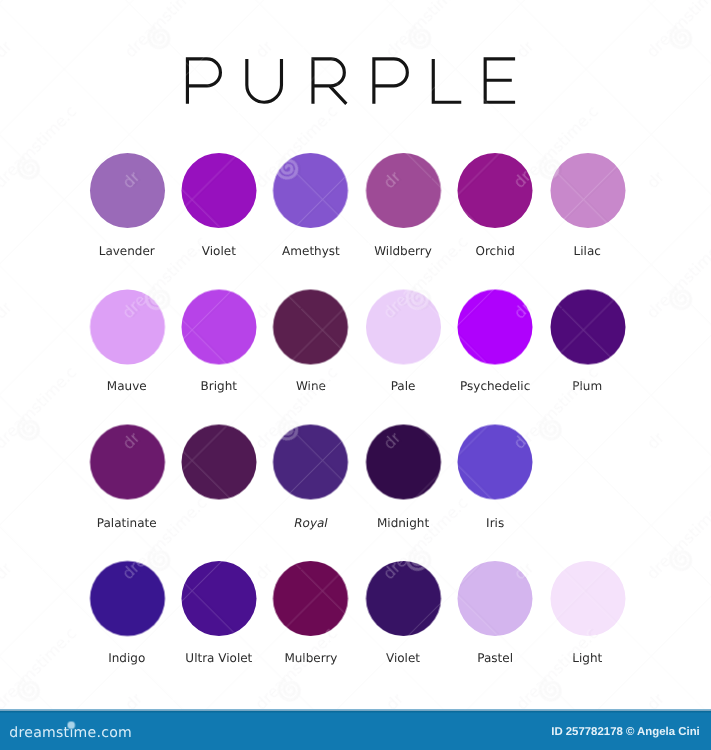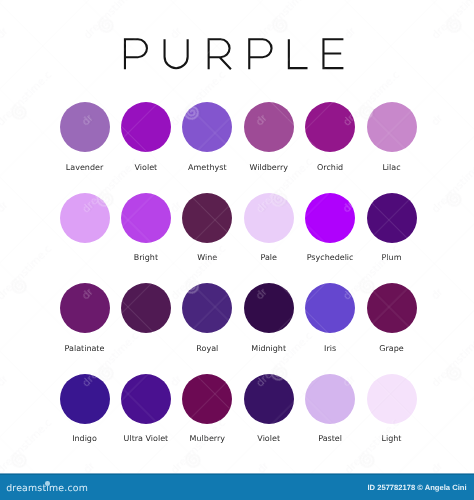--- a/index.html
+++ b/index.html
@@ -48,32 +48,31 @@
       </g>
   </svg>
 
   <div id="grid">
       <div class="cell" style="left: 84.5px; top: 102px;"><div class="swatch" style="background: rgb(154, 106, 184);"></div><div class="label">Lavender</div></div>
       <div class="cell" style="left: 145.9px; top: 102px;"><div class="swatch" style="background: rgb(151, 17, 190);"></div><div class="label">Violet</div></div>
       <div class="cell" style="left: 207.3px; top: 102px;"><div class="swatch" style="background: rgb(131, 85, 206);"></div><div class="label">Amethyst</div></div>
       <div class="cell" style="left: 268.7px; top: 102px;"><div class="swatch" style="background: rgb(158, 75, 150);"></div><div class="label">Wildberry</div></div>
       <div class="cell" style="left: 330.1px; top: 102px;"><div class="swatch" style="background: rgb(147, 22, 139);"></div><div class="label">Orchid</div></div>
       <div class="cell" style="left: 391.5px; top: 102px;"><div class="swatch" style="background: rgb(200, 136, 203);"></div><div class="label">Lilac</div></div>
-      <div class="cell" style="left: 84.5px; top: 192.5px;"><div class="swatch" style="background: rgb(221, 160, 246);"></div></div>
+      <div class="cell" style="left: 84.5px; top: 192.5px;"><div class="swatch" style="background: rgb(221, 160, 246);"></div><div class="label">Mauve</div></div>
       <div class="cell" style="left: 145.9px; top: 192.5px;"><div class="swatch" style="background: rgb(183, 67, 232);"></div><div class="label">Bright</div></div>
       <div class="cell" style="left: 207.3px; top: 192.5px;"><div class="swatch" style="background: rgb(91, 32, 78);"></div><div class="label">Wine</div></div>
       <div class="cell" style="left: 268.7px; top: 192.5px;"><div class="swatch" style="background: rgb(234, 206, 249);"></div><div class="label">Pale</div></div>
       <div class="cell" style="left: 330.1px; top: 192.5px;"><div class="swatch" style="background: rgb(175, 1, 252);"></div><div class="label">Psychedelic</div></div>
       <div class="cell" style="left: 391.5px; top: 192.5px; text-align: center;"><div class="swatch" style="background: rgb(79, 11, 121);"></div><div class="label">Plum</div></div>
       <div class="cell" style="left: 84.5px; top: 283px;"><div class="swatch" style="background: rgb(107, 26, 108);"></div><div class="label">Palatinate</div></div>
       <div class="cell" style="left: 145.9px; top: 283px;"><div class="swatch" style="background: rgb(80, 26, 83);"></div></div>
-      <div class="cell" style="left: 207.3px; top: 283px;"><div class="swatch" style="background: rgb(73, 38, 125);"></div><div class="label">Royal</div></div>
+      <div class="cell" style="left: 207.3px; top: 283px; font-style: italic;"><div class="swatch" style="background: rgb(73, 38, 125);"></div><div class="label">Royal</div></div>
       <div class="cell" style="left: 268.7px; top: 283px;"><div class="swatch" style="background: rgb(50, 12, 73);"></div><div class="label">Midnight</div></div>
       <div class="cell" style="left: 330.1px; top: 283px;"><div class="swatch" style="background: rgb(101, 71, 207);"></div><div class="label">Iris</div></div>
-      <div class="cell" style="left: 391.5px; top: 283px;"><div class="swatch" style="background: rgb(106, 18, 85);"></div><div class="label">Grape</div></div>
       <div class="cell" style="left: 84.5px; top: 373.5px;"><div class="swatch" style="background: rgb(57, 22, 144);"></div><div class="label">Indigo</div></div>
       <div class="cell" style="left: 145.9px; top: 373.5px;"><div class="swatch" style="background: rgb(74, 17, 144);"></div><div class="label">Ultra Violet</div></div>
       <div class="cell" style="left: 207.3px; top: 373.5px;"><div class="swatch" style="background: rgb(108, 10, 83);"></div><div class="label">Mulberry</div></div>
       <div class="cell" style="left: 268.7px; top: 373.5px;"><div class="swatch" style="background: rgb(55, 19, 100);"></div><div class="label">Violet</div></div>
       <div class="cell" style="left: 330.1px; top: 373.5px;"><div class="swatch" style="background: rgb(212, 181, 238);"></div><div class="label">Pastel</div></div>
       <div class="cell" style="left: 391.5px; top: 373.5px;"><div class="swatch" style="background: rgb(245, 226, 251);"></div><div class="label">Light</div></div>
     </div>
 
   <svg id="wm" viewBox="0 0 474 473">
     <defs>

